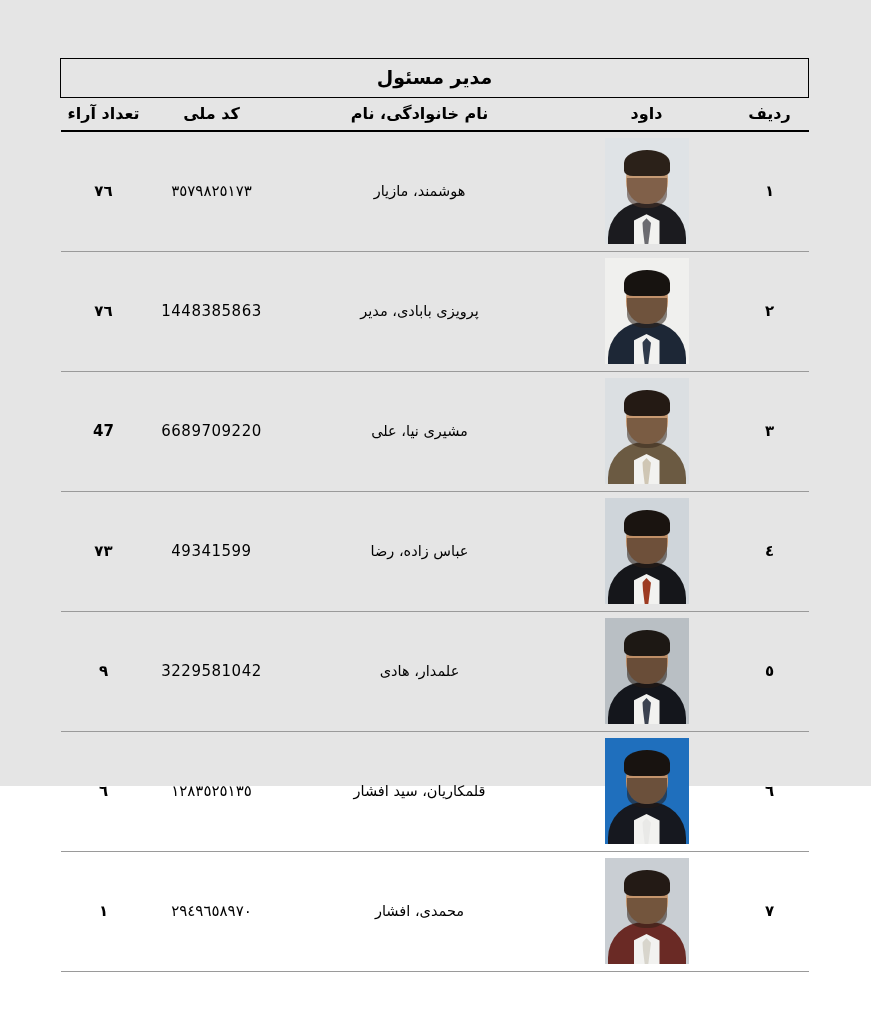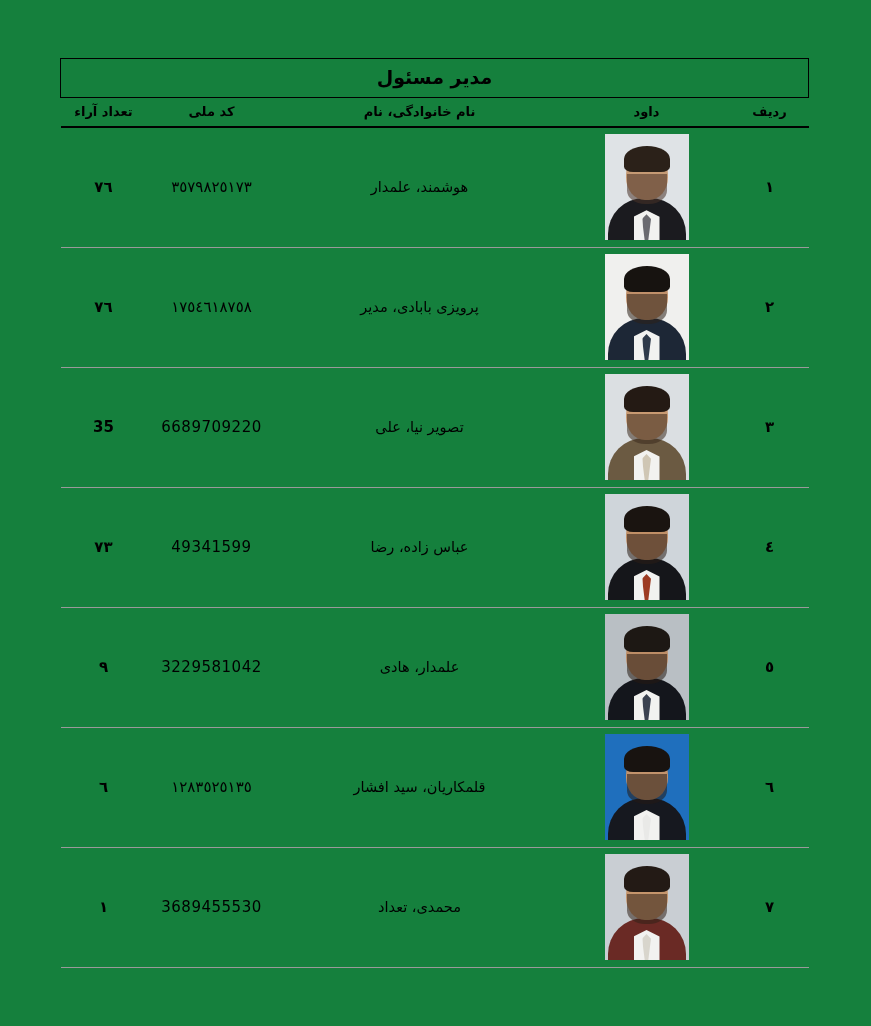--- a/index.html
+++ b/index.html
@@ -9,44 +9,44 @@
   }
   body {
     width: 871px;
     height: 1026px;
     font-family: "DejaVu Sans", "Liberation Sans", sans-serif;
     color: #000000;
     overflow: hidden;
   }
   .page {
     width: 871px;
-    height: 1026px;
+    height: 786px;
     position: relative;
-    background: #15803d;
+    background: #e5e5e5;
   }
   .doc-table {
     position: absolute;
     top: 58px;
     right: 62px;
     width: 748px;
     border-collapse: collapse;
     table-layout: fixed;
     direction: rtl;
   }
   .title-cell {
     border: 1.5px solid #000000;
     text-align: center;
     font-size: 19px;
     font-weight: bold;
     padding: 7px 0 9px 0;
     letter-spacing: 0px;
   }
   thead.col-head th {
     border-bottom: 2px solid #000000;
-    font-size: 13px;
+    font-size: 16px;
     font-weight: bold;
     padding: 6px 0 7px 0;
     text-align: center;
     vertical-align: middle;
   }
   .c-rank   { width: 78px; }
   .c-photo  { width: 168px; }
   .c-name   { width: 286px; }
   .c-nid    { width: 130px; }
   .c-votes  { width: 86px; }
@@ -186,61 +186,61 @@
                 <div class="bg" style="background:#dfe3e6"></div>
                 <div class="body" style="background:#1b1b1f"></div>
                 <div class="shirt"></div>
                 <div class="tie" style="background:#6b6b70"></div>
                 <div class="head" style="background:#c59a74"></div>
                 <div class="beard" style="background:#473226;opacity:.55"></div>
                 <div class="hair" style="background:#2b2119"></div>
               </div>
             </div>
           </td>
-          <td class="cell-name">هوشمند، علمدار</td>
+          <td class="cell-name">هوشمند، مازیار</td>
           <td class="cell-nid">٣٥٧٩٨٢٥١٧٣</td>
           <td class="cell-votes">٧٦</td>
         </tr>
         <tr>
           <td class="cell-rank">٢</td>
           <td>
             <div class="photo-wrap">
               <div class="photo">
                 <div class="bg" style="background:#f0f0ee"></div>
                 <div class="body" style="background:#1d2736"></div>
                 <div class="shirt"></div>
                 <div class="tie" style="background:#2f3a4a"></div>
                 <div class="head" style="background:#c0906a"></div>
                 <div class="beard" style="background:#2c2018;opacity:.55"></div>
                 <div class="hair" style="background:#171310"></div>
               </div>
             </div>
           </td>
           <td class="cell-name">پرویزی بابادی، مدیر</td>
-          <td class="cell-nid">١٧٥٤٦١٨٧٥٨</td>
+          <td class="cell-nid">1448385863</td>
           <td class="cell-votes">٧٦</td>
         </tr>
         <tr>
           <td class="cell-rank">٣</td>
           <td>
             <div class="photo-wrap">
               <div class="photo">
                 <div class="bg" style="background:#dbdfe2"></div>
                 <div class="body" style="background:#6b5a42"></div>
                 <div class="shirt"></div>
                 <div class="tie" style="background:#cfc6b4"></div>
                 <div class="head" style="background:#c89a72"></div>
                 <div class="beard" style="background:#3a2a1e;opacity:.55"></div>
                 <div class="hair" style="background:#241a14"></div>
               </div>
             </div>
           </td>
-          <td class="cell-name">تصویر نیا، علی</td>
+          <td class="cell-name">مشیری نیا، علی</td>
           <td class="cell-nid">6689709220</td>
-          <td class="cell-votes">35</td>
+          <td class="cell-votes">47</td>
         </tr>
         <tr>
           <td class="cell-rank">٤</td>
           <td>
             <div class="photo-wrap">
               <div class="photo">
                 <div class="bg" style="background:#cfd5da"></div>
                 <div class="body" style="background:#15161a"></div>
                 <div class="shirt"></div>
                 <div class="tie" style="background:#9d3b22"></div>
@@ -300,19 +300,19 @@
                 <div class="bg" style="background:#c9ced3"></div>
                 <div class="body" style="background:#6a2a25"></div>
                 <div class="shirt"></div>
                 <div class="tie" style="background:#d8d5cc"></div>
                 <div class="head" style="background:#c5956c"></div>
                 <div class="beard" style="background:#2f2118;opacity:.55"></div>
                 <div class="hair" style="background:#231a15"></div>
               </div>
             </div>
           </td>
-          <td class="cell-name">محمدی، تعداد</td>
-          <td class="cell-nid">3689455530</td>
+          <td class="cell-name">محمدی، افشار</td>
+          <td class="cell-nid">٢٩٤٩٦٥٨٩٧٠</td>
           <td class="cell-votes">١</td>
         </tr>
       </tbody>
   </table>
 </div>
 
 </body></html>

